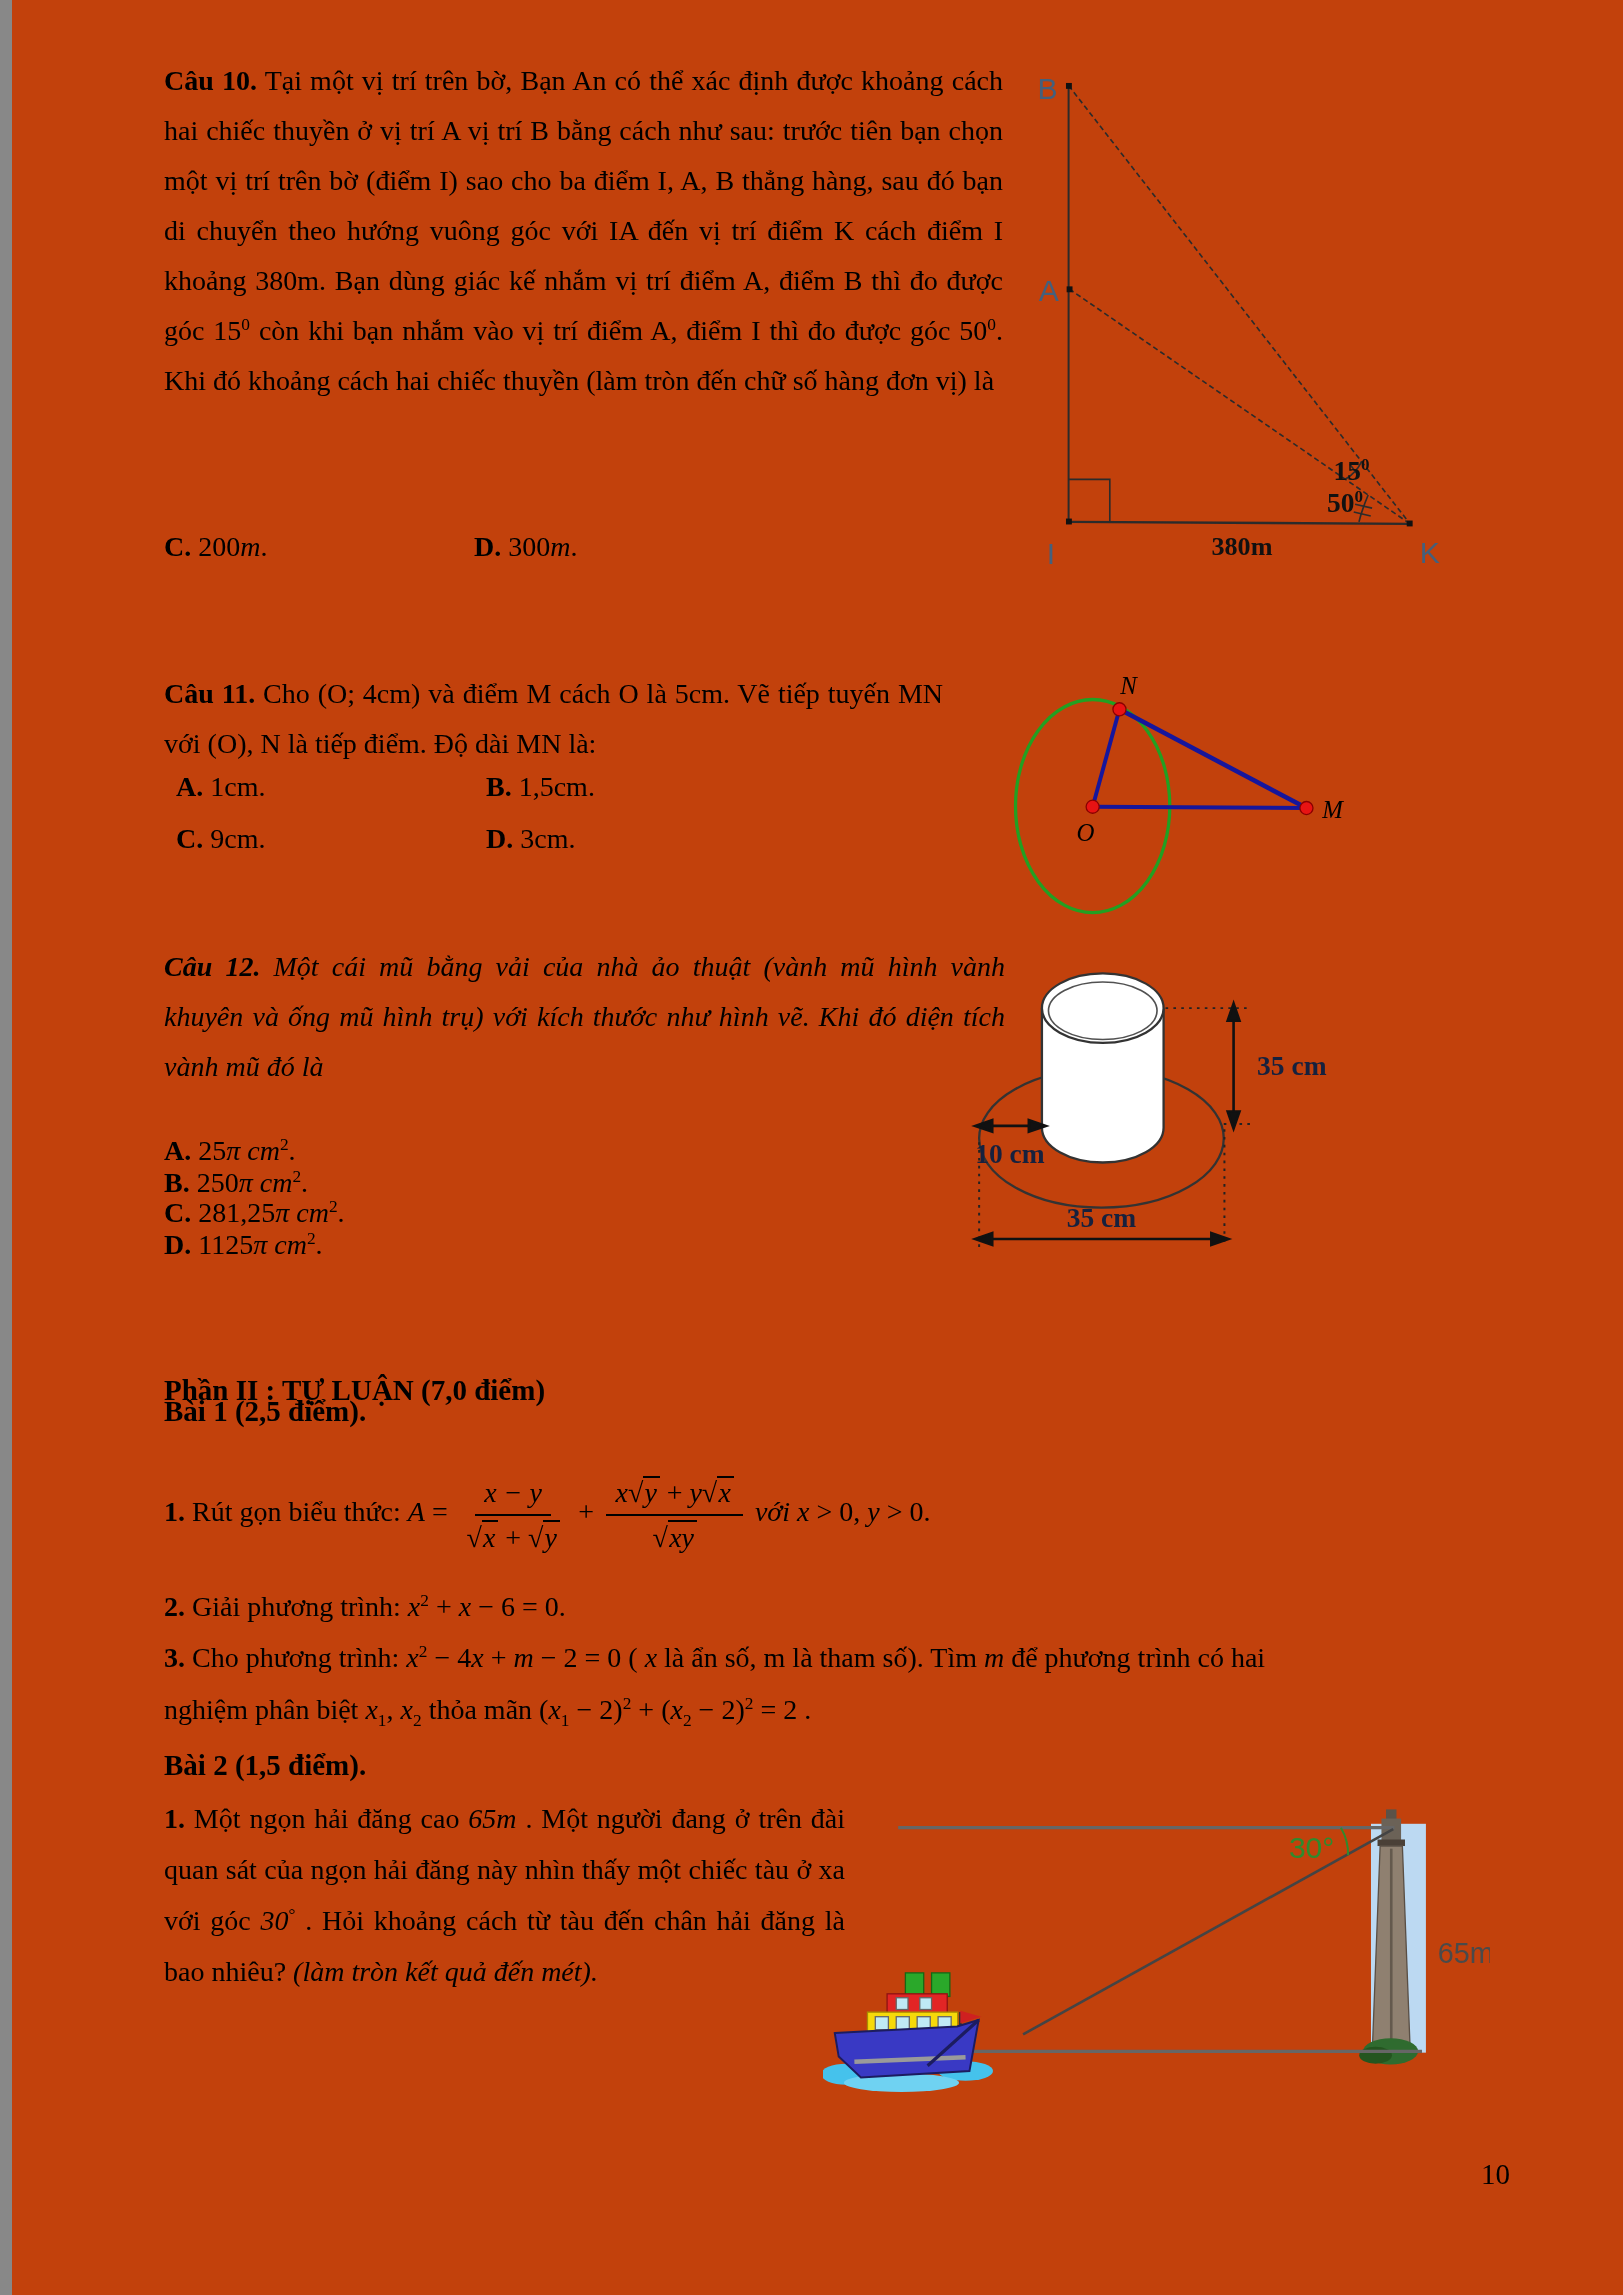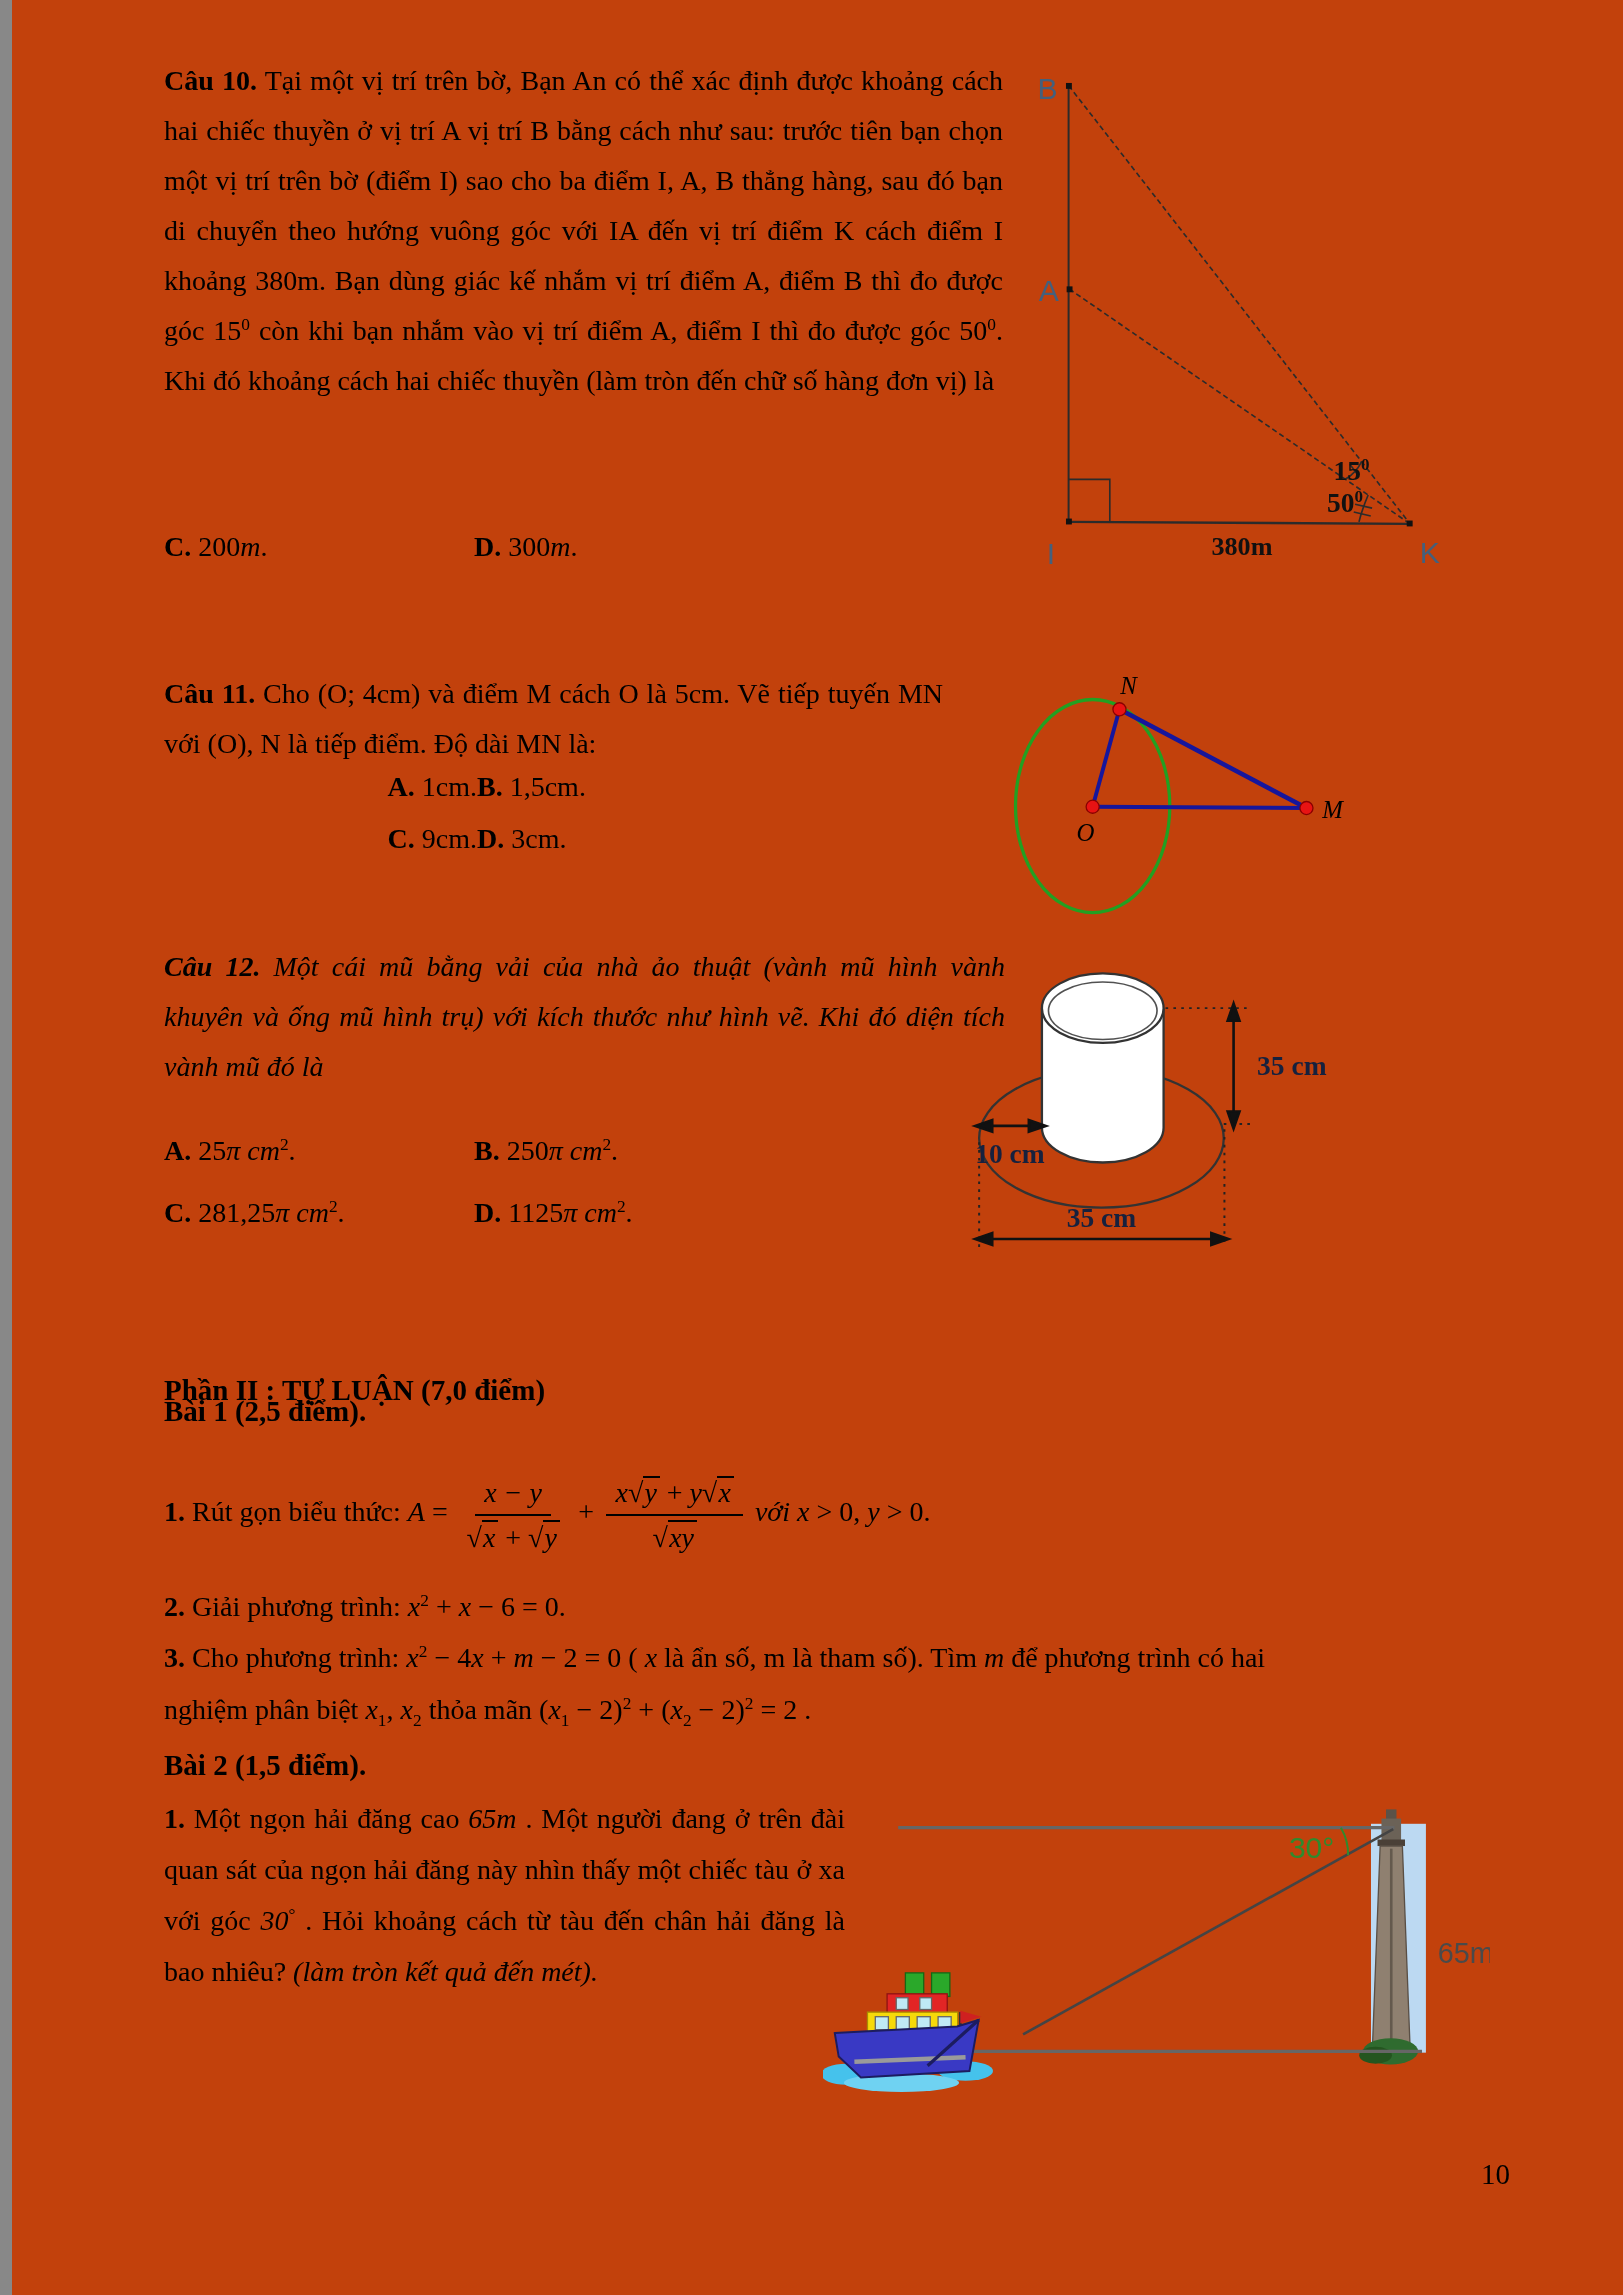--- a/index.html
+++ b/index.html
@@ -8,21 +8,21 @@
   .block{position:absolute;}
   .para{font-size:28px;line-height:50px;text-align:justify;}
   .nowrap{white-space:nowrap;text-align:left;}
   .rb{font-weight:bold;}
   .ri,.rit{font-style:italic;}
   sup{font-size:0.62em;line-height:0;vertical-align:super;}
   sub{font-size:0.62em;line-height:0;vertical-align:sub;}
   .optrow{display:flex;align-items:flex-start;}
   .opt{display:block;width:310px;font-size:28px;}
   .opt:last-child{width:auto;}
-  .q10rows .optrow{height:51px;} .q11rows .optrow{height:52px;} .q12rows .optrow{height:62px;}
+  .q10rows .optrow{height:51px;} .q11rows .optrow{height:52px;} .q12rows .optrow{height:62px;flex-direction:column;}
   .h{font-weight:bold;font-size:29px;line-height:39px;white-space:nowrap;}
   .mathline{font-size:28px;line-height:131px;white-space:nowrap;}
   .frac{display:inline-flex;flex-direction:column;align-items:center;vertical-align:middle;
         text-align:center;margin:0 5.2px;line-height:1.25;}
   .frac>.num{border-bottom:2px solid #000;padding:1.3px 9.2px 3.9px;}
   .frac>.den{padding:3.9px 6.5px 0;}
   .rad{display:inline-block;white-space:nowrap;line-height:1.1;}
   .radsign{display:inline-block;}
   .radi{display:inline-block;border-top:2px solid #000;padding:0.7px 2.6px 0 1.3px;}
   .pagenum{font-size:29px;}
@@ -69,21 +69,21 @@
 
   <div class="block q10rows" style="left:152px;top:531px;">
     <div class="optrow">
       <span class="opt"><span class="rb">C.</span><span> 200</span><span class="ri">m</span><span>.</span></span>
       <span class="opt"><span class="rb">D.</span><span> 300</span><span class="ri">m</span><span>.</span></span>
     </div>
   </div>
 
   <div class="block para" style="left:152px;top:669px;width:779px;"><span class="rb">Câu 11.</span><span> Cho (O; 4cm) và điểm M cách O là 5cm. Vẽ tiếp tuyến MN với (O), N là tiếp điểm. Độ dài MN là:</span></div>
 
-  <div class="block q11rows" style="left:155px;top:771px;text-align:right;">
+  <div class="block q11rows" style="left:164px;top:771px;">
     <div class="optrow">
       <span class="opt"><span class="rb">A.</span><span> 1cm.</span></span>
       <span class="opt"><span class="rb">B.</span><span> 1,5cm.</span></span>
     </div>
     <div class="optrow">
       <span class="opt"><span class="rb">C.</span><span> 9cm.</span></span>
       <span class="opt"><span class="rb">D.</span><span> 3cm.</span></span>
     </div>
   </div>
 

